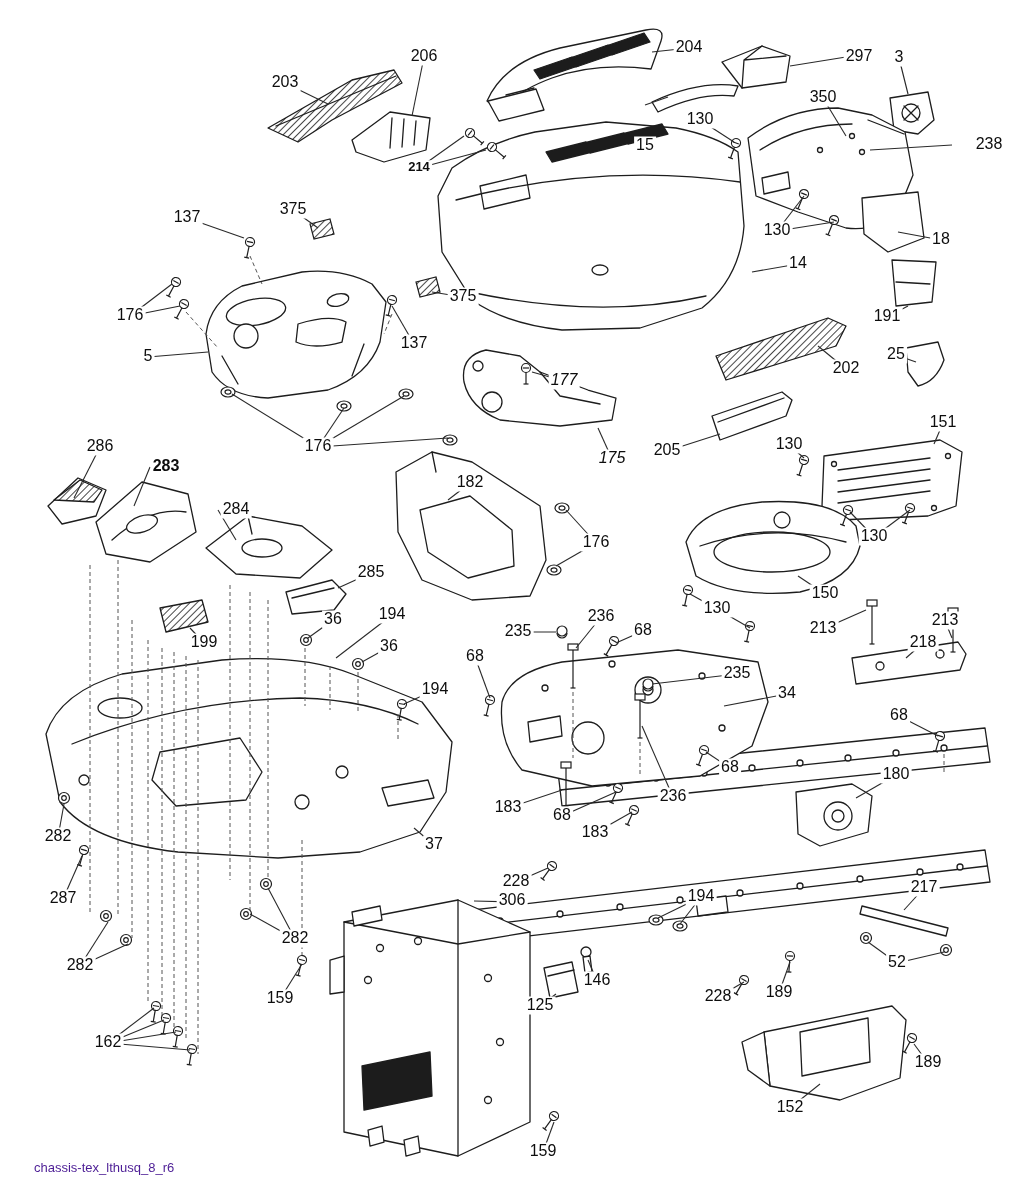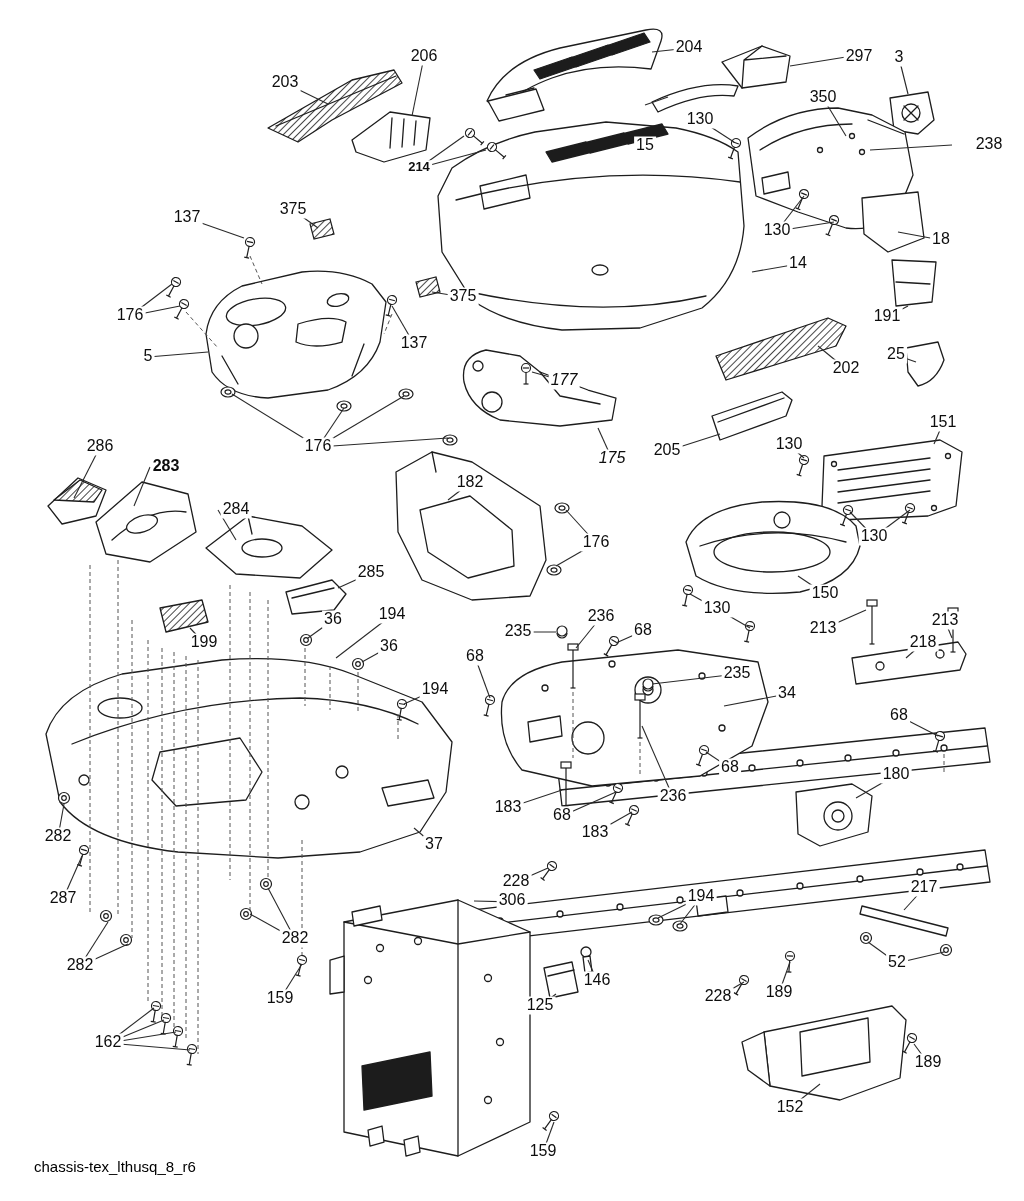--- a/index.html
+++ b/index.html
@@ -4,21 +4,21 @@
 <style>
   html,body{margin:0;padding:0;background:#fff;}
   .page{position:relative;width:1024px;height:1201px;background:#fff;overflow:hidden;
         font-family:"Liberation Sans",sans-serif;color:#111;}
   svg.diagram{position:absolute;left:0;top:0;width:1024px;height:1201px;}
   #leader-layer line{stroke:#2a2a2a;stroke-width:1.1;}
   #callout-layer{position:absolute;left:0;top:0;width:1024px;height:1201px;}
   .callout{position:absolute;transform:translate(-50%,-54%);background:#fff;padding:0 2px;
            font-size:16px;line-height:1.1;color:#0d0d0d;white-space:nowrap;}
   .callout.em{font-weight:bold;font-size:13px;}
-  .footer{position:absolute;left:34px;bottom:26px;font-size:15px;color:#000000;}
+  .footer{position:absolute;left:34px;bottom:26px;font-size:13px;color:#4c1d95;}
 </style>
 </head>
 <body>
 
 <div class="page">
 
   <svg id="parts-layer" class="diagram" viewBox="0 0 1024 1201">
     <defs>
       <pattern id="hatch" patternUnits="userSpaceOnUse" width="5" height="5" patternTransform="rotate(45)">
         <rect width="5" height="5" fill="#fff"></rect>

